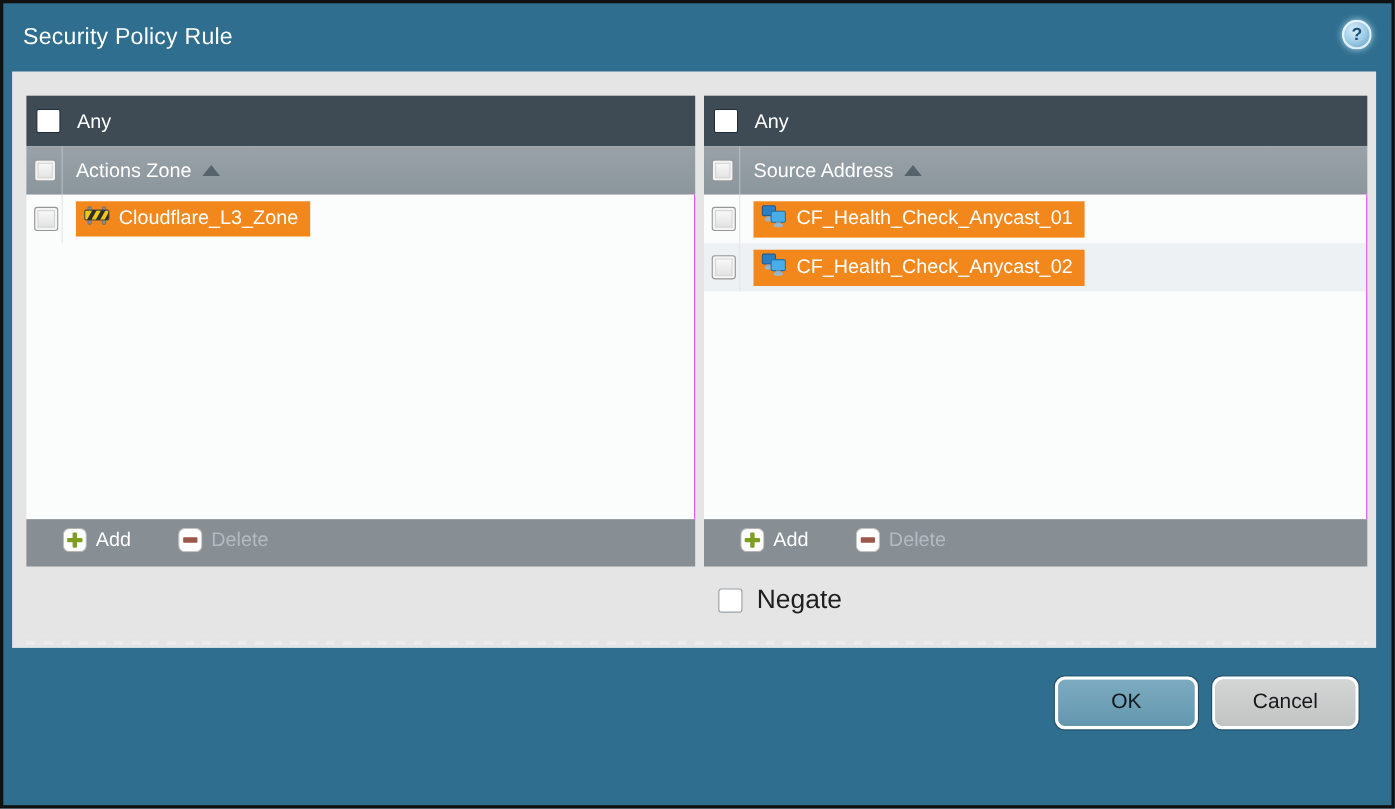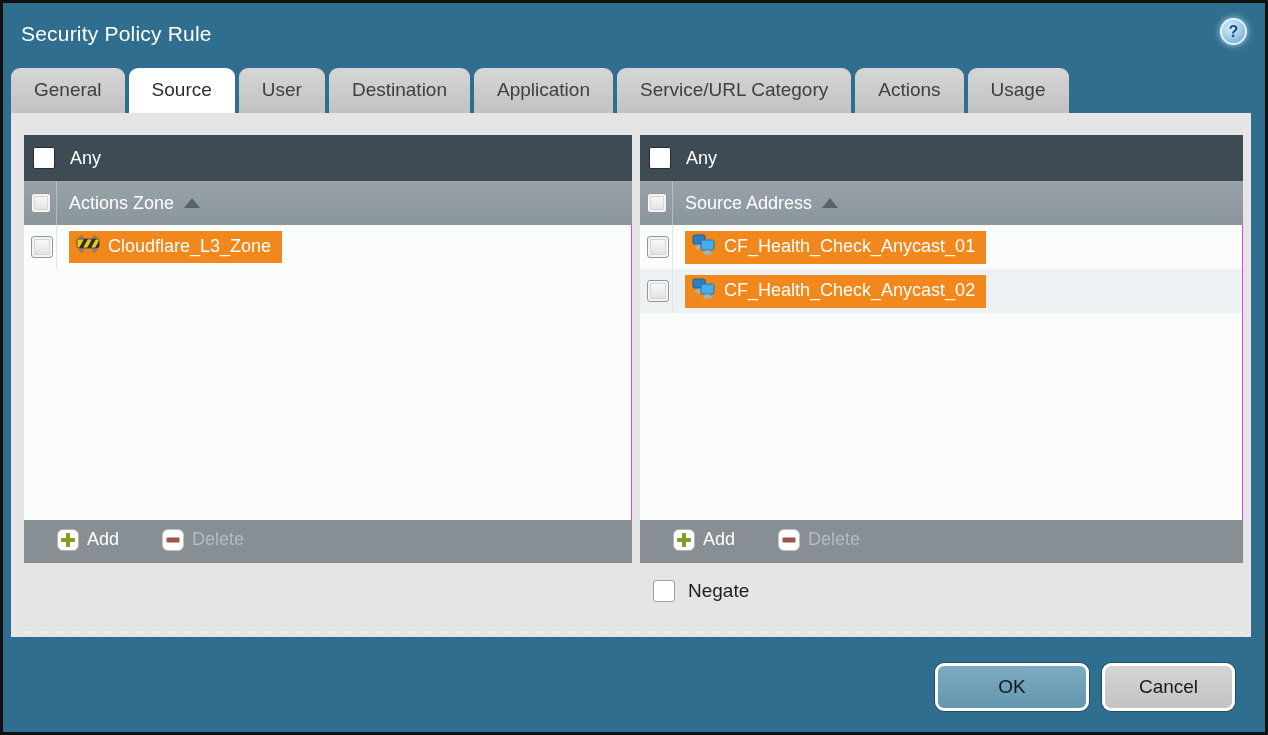--- a/index.html
+++ b/index.html
@@ -52,56 +52,46 @@
   .tool-btn.disabled .lbl { color:#b4bac0; }
   
   .checkbox { width:22px; height:22px; border-radius:3px; cursor:pointer;
     background:linear-gradient(180deg,#fdfdfd 0%,#dedede 100%);
     border:1px solid #979797; box-shadow:inset 0 0 0 2px #f4f4f4, inset 0 0 0 3px #d6d6d6; }
   .checkbox.dark { background:#fff; border:1px solid #222d36; box-shadow:none; border-radius:2px; }
   .checkbox.sm { width:20px; height:20px; }
   .checkbox.plain { background:#fff; border:1px solid #9aa1a6; box-shadow:none; }
   
   .negate-row { margin-top:17px; margin-left:629px; display:flex; align-items:center; gap:13px; }
-  .negate-row .label { color:#1d1d1d; font-size:19px; }
+  .negate-row .label { color:#1d1d1d; font-size:24px; }
   .bottom-dashes { position:absolute; left:8px; right:8px; bottom:3px; height:9px; opacity:.8;
     background:
       repeating-linear-gradient(90deg,#e7e7e7 0 9px,transparent 9px 16px),
       repeating-linear-gradient(90deg,transparent 0 5px,#efefef 5px 13px,transparent 13px 16px);
     background-size:auto 3px,auto 3px; background-position:0 0,0 6px; background-repeat:repeat-x; }
   
   .footer { height:95px; display:flex; justify-content:flex-end; align-items:flex-start; gap:13px; padding:26px 30px 0 0; }
   .btn { height:48px; border-radius:9px; border:3px solid #fff; box-shadow:0 0 0 1px rgba(0,0,0,.28);
     font-size:19px; color:#10181d; display:flex; align-items:center; justify-content:center; cursor:pointer;
     font-family:"Liberation Sans", sans-serif; }
-  .btn.ok { width:154px; background:linear-gradient(180deg,#7cabc0 0%,#6397ae 100%); }
+  .btn.ok { width:130px; background:linear-gradient(180deg,#7cabc0 0%,#6397ae 100%); }
   .btn.cancel { width:133px; background:linear-gradient(180deg,#d4d5d5 0%,#c2c4c4 100%); color:#17191b; }
 </style>
 </head>
 <body>
 
 <div class="dialog">
 
   <div class="titlebar">
     <div class="title">Security Policy Rule</div>
     <div class="help">
         <span>?</span>
       </div>
   </div>
 
-  <div class="tabs">
-    <div class="tab">General</div>
-    <div class="tab active">Source</div>
-    <div class="tab">User</div>
-    <div class="tab">Destination</div>
-    <div class="tab">Application</div>
-    <div class="tab">Service/URL Category</div>
-    <div class="tab">Actions</div>
-    <div class="tab">Usage</div>
-  </div>
 
   <div class="content">
     <div class="panels">
 
       <div class="panel left">
         <div class="any-row">
           <div class="checkbox dark"></div>
           <div class="label">Any</div>
         </div>
         <div class="col-header">

